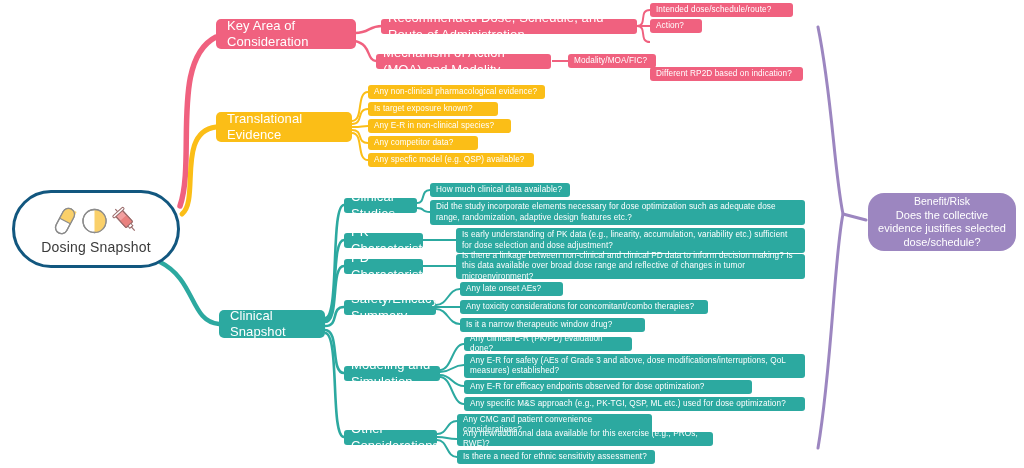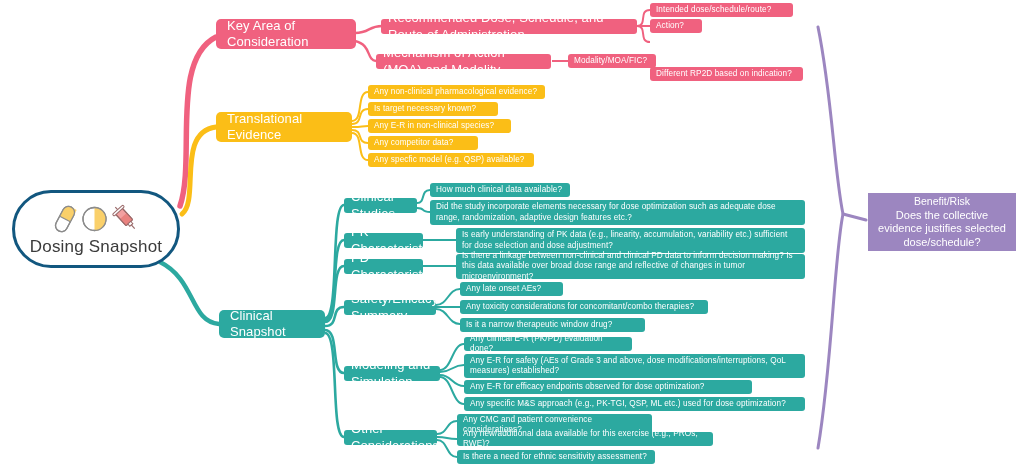--- a/index.html
+++ b/index.html
@@ -41,28 +41,28 @@
     left:12px;top:190px;width:168px;height:78px;
     border:3.5px solid #12577F;
     border-radius:39px;
     background:#ffffff;
     display:flex;flex-direction:column;
     align-items:center;justify-content:center;
     box-sizing:border-box;
   }
   #central .icons{height:34px;display:flex;align-items:center;gap:3px;margin-top:1px;}
   #central .title{
-    font-size:17px;color:#3b3b3b;margin-top:1px;letter-spacing:.2px;
+    font-size:14px;color:#3b3b3b;margin-top:1px;letter-spacing:.2px;
   }
 
   
   #benefit{
     position:absolute;
     left:868px;top:193px;width:148px;height:58px;
-    background:#9C86C0;border-radius:0;
+    background:#9C86C0;border-radius:16px;
     color:#fff;display:flex;flex-direction:column;
     align-items:center;justify-content:center;text-align:center;
     padding:4px 6px;box-sizing:border-box;
   }
   #benefit .bt{font-size:10.5px;margin-bottom:2px;}
   #benefit .bs{font-size:11px;line-height:1.22;text-align:center;}
 </style>
 </head>
 <body>
 
@@ -178,21 +178,21 @@
   </div>
 
   <div class="node yellow lvl1" style="left:216px;top:112px;width:136px;height:30px;">
     <span>Translational Evidence</span>
   </div>
 
   <div class="node yellow lvl3" style="left:368px;top:85px;width:177px;height:14px;">
     <span>Any non-clinical pharmacological evidence?</span>
   </div>
   <div class="node yellow lvl3" style="left:368px;top:102px;width:130px;height:14px;">
-    <span>Is target necessary known?</span>
+    <span>Is target exposure known?</span>
   </div>
   <div class="node yellow lvl3" style="left:368px;top:119px;width:143px;height:14px;">
     <span>Any E-R in non-clinical species?</span>
   </div>
   <div class="node yellow lvl3" style="left:368px;top:136px;width:110px;height:14px;">
     <span>Any competitor data?</span>
   </div>
   <div class="node yellow lvl3" style="left:368px;top:153px;width:166px;height:14px;">
     <span>Any specfic model (e.g. QSP) available?</span>
   </div>

